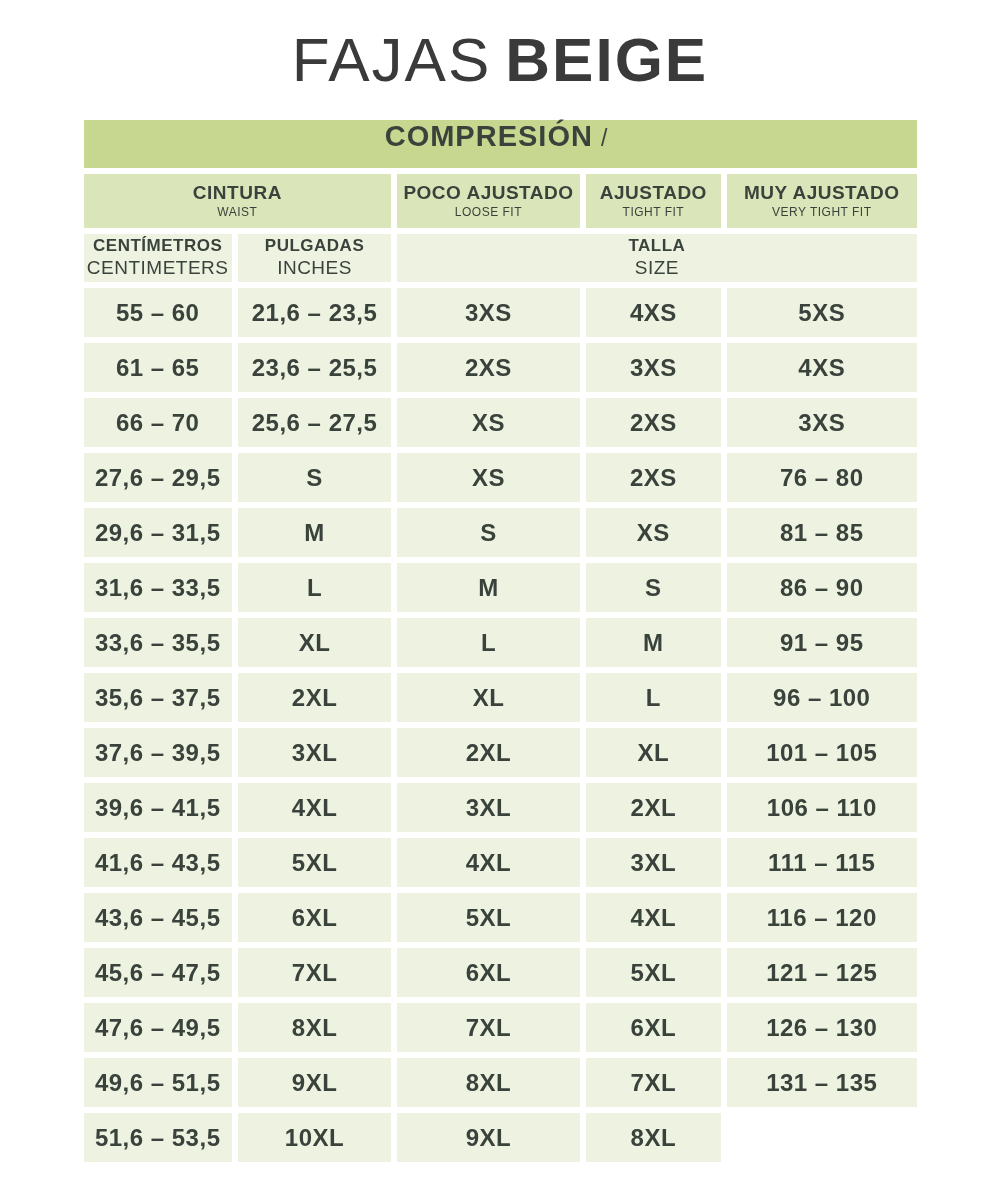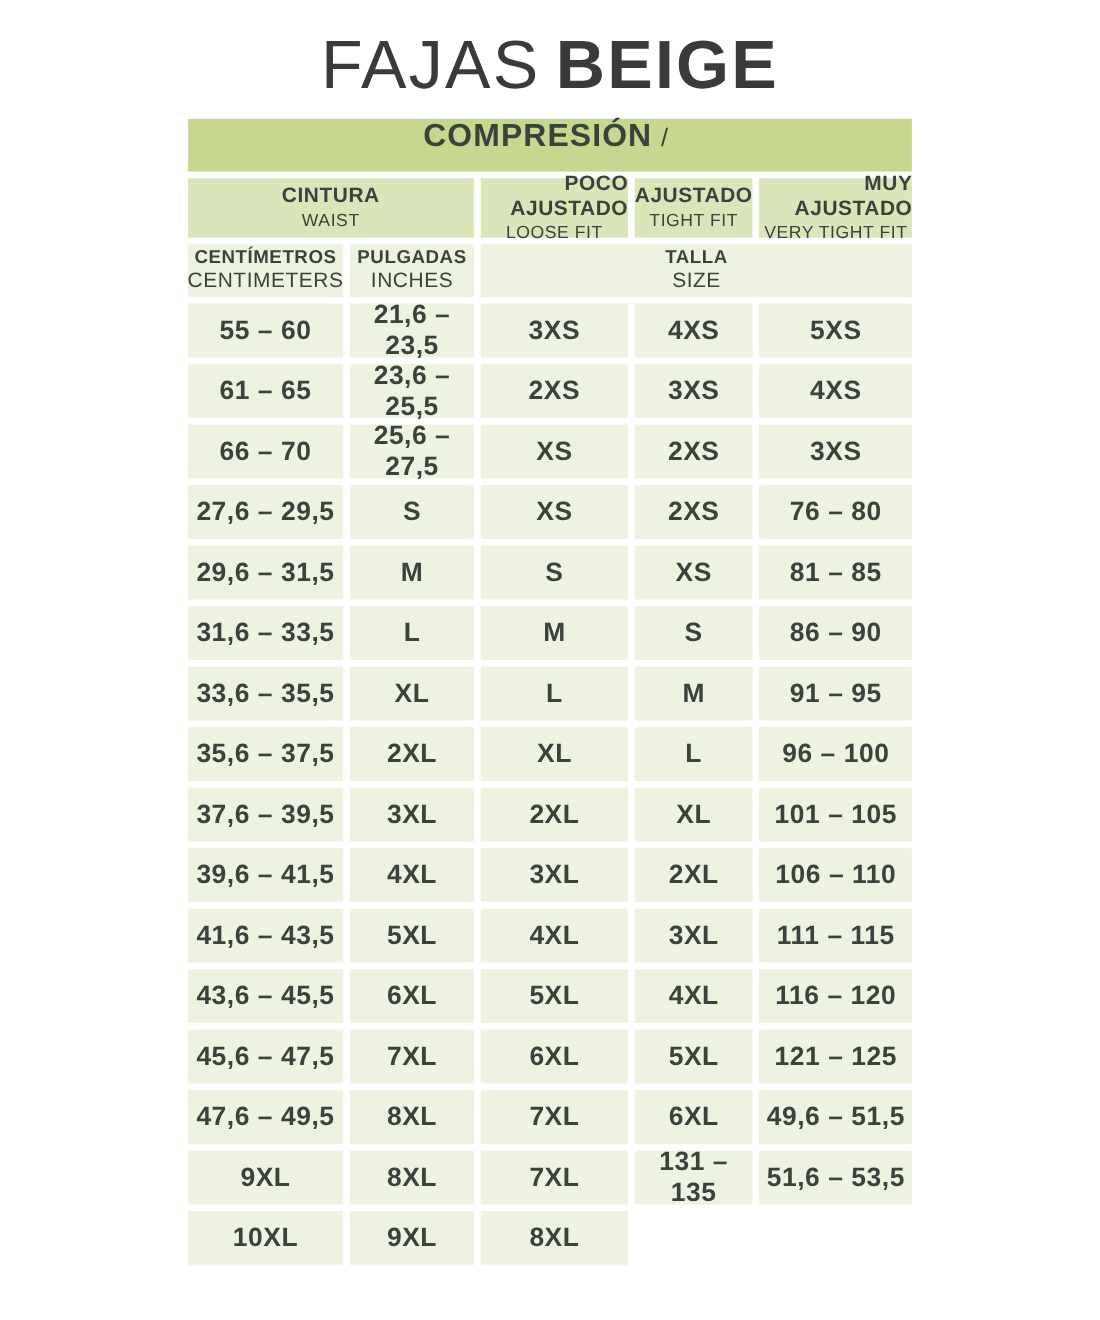--- a/index.html
+++ b/index.html
@@ -22,22 +22,22 @@
     font-size: 62px;
     letter-spacing: 2px;
     color: #3a3a3a;
     white-space: nowrap;
   }
   .title .light { font-weight: 300; }
   .title .heavy { font-weight: 900; margin-left: 14px; }
 
   
   .size-table {
-    width: 659px;
-    margin: 10px auto 0 auto;
+    width: 833px;
+    margin: 22px auto 0 auto;
     display: grid;
     grid-template-columns: 148fr 153fr 182fr 135fr 189fr;
     grid-template-rows: 48px 54px 48px;
     grid-auto-rows: 49px;
     gap: 6px;
   }
 
   .cell {
     display: flex;
     flex-direction: column;
@@ -53,21 +53,21 @@
     flex-direction: row;
     align-items: baseline;
   }
   .band .es { font-weight: 700; font-size: 29px; letter-spacing: 1px; }
   .band .sep { font-weight: 400; font-size: 23px; margin: 0 8px; }
   .band .en { font-weight: 400; font-size: 23px; letter-spacing: 1px; }
 
   
   .group { background: #dbe5ba; line-height: 1.2; }
   .group .es { font-weight: 700; font-size: 19px; letter-spacing: 0.5px; text-align: right; }
-  .group .en { font-weight: 400; font-size: 16px; letter-spacing: 0.5px; }
+  .group .en { font-weight: 400; font-size: 12px; letter-spacing: 0.5px; }
   .span-cintura { grid-column: 1 / 3; }
 
   
   .sub { background: #edf3e0; line-height: 1.2; }
   .sub .es { font-weight: 700; font-size: 17px; letter-spacing: 0.5px; }
   .sub .en { font-weight: 400; font-size: 19px; letter-spacing: 0.5px; }
   .span-talla { grid-column: 3 / 6; }
 
   
   .data-cell {
@@ -183,20 +183,21 @@
     <div class="cell data-cell">116 – 120</div>
     <div class="cell data-cell">45,6 – 47,5</div>
     <div class="cell data-cell">7XL</div>
     <div class="cell data-cell">6XL</div>
     <div class="cell data-cell">5XL</div>
     <div class="cell data-cell">121 – 125</div>
     <div class="cell data-cell">47,6 – 49,5</div>
     <div class="cell data-cell">8XL</div>
     <div class="cell data-cell">7XL</div>
     <div class="cell data-cell">6XL</div>
+    <div class="cell data-cell">126 – 130</div>
     <div class="cell data-cell">49,6 – 51,5</div>
     <div class="cell data-cell">9XL</div>
     <div class="cell data-cell">8XL</div>
     <div class="cell data-cell">7XL</div>
     <div class="cell data-cell">131 – 135</div>
     <div class="cell data-cell">51,6 – 53,5</div>
     <div class="cell data-cell">10XL</div>
     <div class="cell data-cell">9XL</div>
     <div class="cell data-cell">8XL</div>
   </div>

